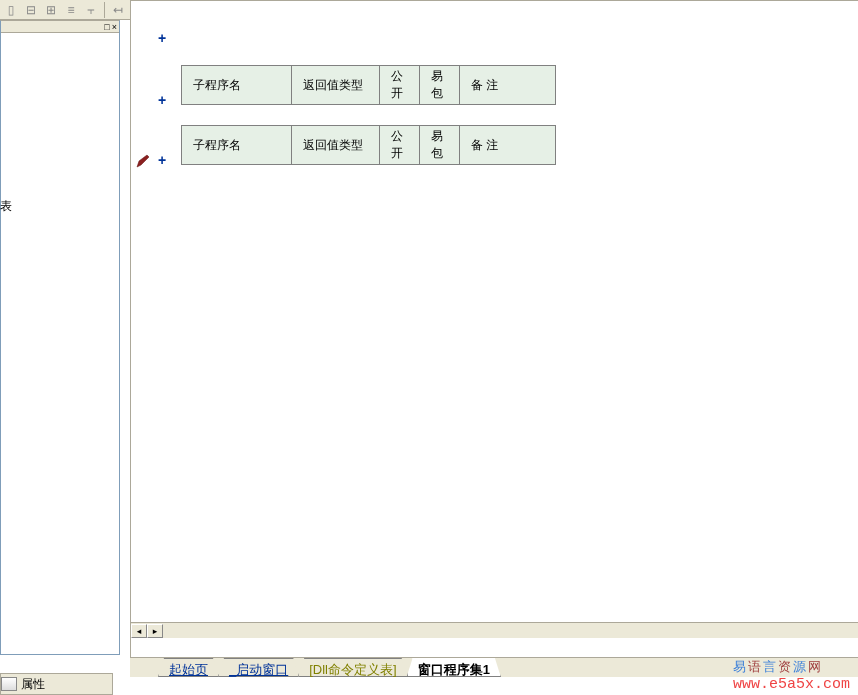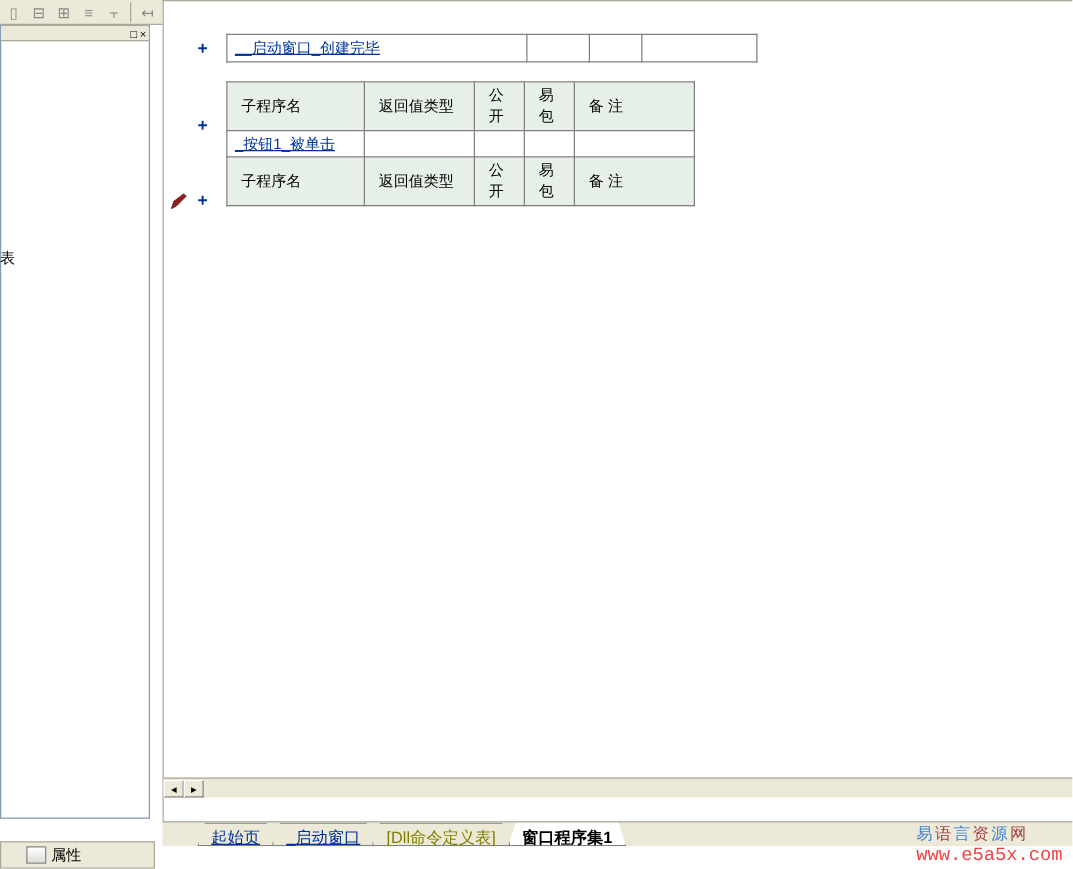--- a/index.html
+++ b/index.html
@@ -52,27 +52,27 @@
   justify-content: flex-end;
   align-items: center;
   gap: 2px;
   padding-right: 2px;
 }
 .hdr-icon { font-size: 9px; color: #000; cursor: pointer; }
 
 .left-bottom-tab {
   position: absolute;
   left: 0; bottom: 0;
-  width: 124px;
+  width: 113px;
   height: 22px;
   background: #ece9d8;
   border: 1px solid #aca899;
   display: flex;
   align-items: center;
-  padding-left: 20px;
+  padding-left: 0;
   gap: 4px;
 }
 .tab-icon {
   width: 16px; height: 14px;
   border: 1px solid #888;
   background: linear-gradient(180deg,#fff,#ddd);
 }
 
 
 .main {
@@ -271,50 +271,31 @@
 <div class="vert-tab">表</div>
 
 <div class="left-bottom-tab">
   <span class="tab-icon"></span>
   <span>属性</span>
 </div>
 
 <div class="main">
 
   <div class="row-plus" style="top:30px">+</div>
-  <div class="first-row">
-    <table class="single-table">
-      <tbody>
-          <tr>
-        <td class="c1"><span class="underline-link">__启动窗口_创建完毕</span></td>
-        <td class="c2"></td>
-        <td class="c3"></td>
-        <td class="c4"></td>
-      </tr>
-    </tbody>
-      </table>
-  </div>
 
   <div class="row-plus" style="top:92px">+</div>
   <div class="table-block" style="top:64px">
     <table class="code-table">
       <tbody>
           <tr>
         <th class="col-name">子程序名</th>
         <th class="col-ret">返回值类型</th>
         <th class="col-pub">公开</th>
         <th class="col-pkg">易包</th>
         <th class="col-note">备 注</th>
-      </tr>
-      <tr>
-        <td><span class="underline-link">_按钮1_被单击</span></td>
-        <td></td>
-        <td></td>
-        <td></td>
-        <td></td>
       </tr>
     </tbody>
       </table>
   </div>
 
   <div class="pen-icon" style="top:152px">
     <svg viewBox="0 0 16 16">
         <path d="M2 14 L4 8 L12 2 L14 4 L6 12 Z" fill="#8b2020" stroke="#601010" stroke-width="0.5"></path>
       </svg>
   </div>

